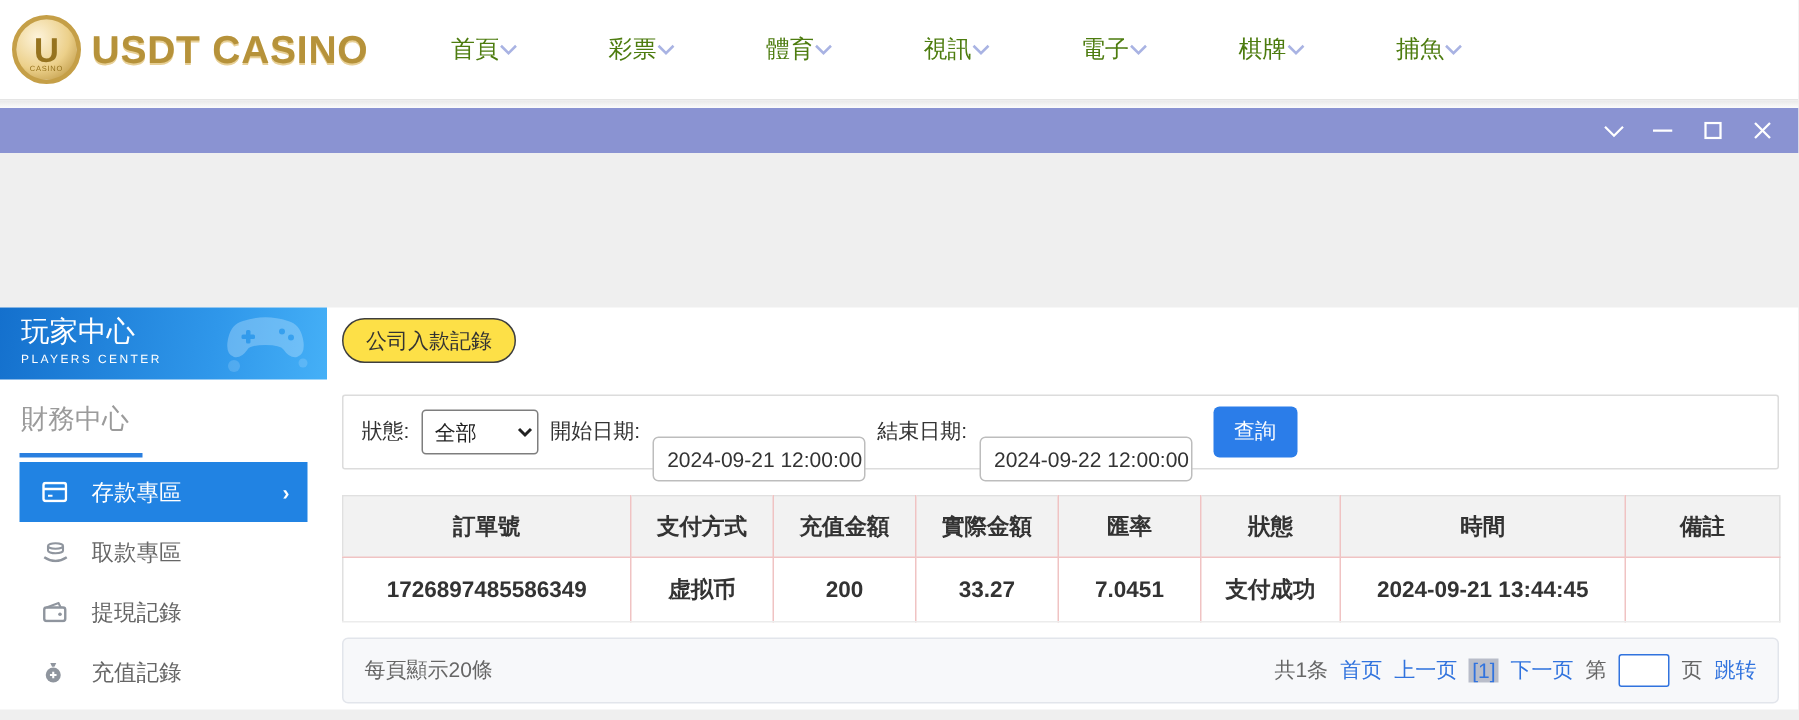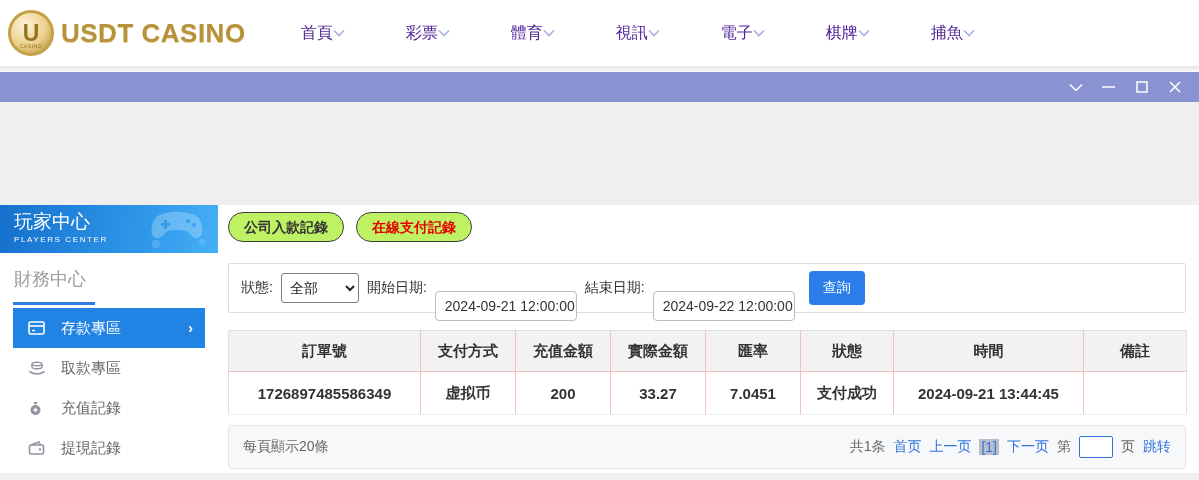--- a/index.html
+++ b/index.html
@@ -14,21 +14,21 @@
     border-bottom:1px solid #e5e5e5;display:flex;align-items:center;z-index:3;}
   .logo{display:flex;align-items:center;margin-left:8px;}
   .coin{width:46px;height:46px;border-radius:50%;border:3px solid #c59f47;
     background:radial-gradient(circle at 35% 30%,#fdf3da,#ecd08a 55%,#b28a33);
     display:flex;align-items:center;justify-content:center;position:relative;box-sizing:border-box;}
   .coin-letter{font-size:23px;font-weight:bold;color:#96731f;line-height:1;}
   .coin-caption{position:absolute;bottom:4px;font-size:5px;color:#96731f;letter-spacing:.5px;}
   .brand{margin-left:7px;font-size:26px;font-weight:800;letter-spacing:.5px;color:#b6923a;
     text-shadow:0 1px 0 #e7cf95;}
   .nav{display:flex;margin-left:55px;}
-  .nav-item{width:105px;display:flex;align-items:center;gap:0;font-size:16px;color:#4c1d95;cursor:pointer;}
+  .nav-item{width:105px;display:flex;align-items:center;gap:0;font-size:16px;color:#4d7c0f;cursor:pointer;}
   .nav-chev{display:flex;}
   
   .shadowstrip{position:absolute;top:67px;left:0;width:1199px;height:5px;
     background:linear-gradient(#e9e9e9,#fbfbfb);}
   .titlebar{position:absolute;top:72px;left:0;width:1199px;height:30px;background:#8a93d2;
     display:flex;justify-content:flex-end;align-items:center;padding-right:8px;box-sizing:border-box;}
   .win-btn{width:33px;height:30px;display:flex;align-items:center;justify-content:center;cursor:pointer;}
   
   .sidebar{position:absolute;left:0;top:205px;width:218px;height:268px;background:#fff;}
   .sidebar-header{height:48px;box-sizing:border-box;color:#fff;padding:6px 0 0 14px;position:relative;overflow:hidden;
@@ -44,21 +44,21 @@
   .menu-item .mi-icon{width:20px;height:16px;margin-right:13px;display:flex;align-items:center;color:#8f959e;}
   .menu-item.active{background:#2183e3;color:#fff;}
   .menu-item.active .mi-icon{color:#fff;}
   .menu-item .chev{position:absolute;right:12px;font-size:14px;font-weight:bold;display:none;}
   .menu-item.active .chev{display:block;}
   
   .main{position:absolute;left:218px;top:205px;width:981px;height:268px;background:#fff;
     box-sizing:border-box;padding:7px 13px 0 10px;}
   .tabs{display:flex;gap:12px;}
   .tab{height:30px;line-height:28px;padding:0 15px;border:1px solid #3e3e3e;border-radius:16px;
-    font-size:14px;color:#333;background:#bef264;box-sizing:border-box;cursor:pointer;white-space:nowrap;font-weight:bold;}
+    font-size:14px;color:#333;background:#fde047;box-sizing:border-box;cursor:pointer;white-space:nowrap;}
   .tab.active{color:#e60000;}
   .filterbox{margin-top:21px;border:1px solid #dcdcdc;border-radius:2px;height:50px;display:flex;
     align-items:center;padding-left:12px;box-sizing:border-box;gap:8px;font-size:14px;color:#333;}
   .status-select{width:78px;height:30px;border:1px solid #7e7e7e;border-radius:3px;font-size:14px;
     padding-left:4px;color:#222;background:#fff;}
   .date-input{width:142px;height:30px;border:1px solid #bdbdbd;border-radius:4px;font-size:14px;
     color:#333;padding:0 0 0 9px;box-sizing:border-box;font-family:"Liberation Sans","DejaVu Sans",sans-serif;margin-top:36px;}
   .search-btn{width:56px;height:34px;background:#2b7de9;color:#fff;border:none;border-radius:4px;
     font-size:14px;margin-left:6px;cursor:pointer;}
   table.records{margin-top:17px;width:100%;border-collapse:collapse;table-layout:fixed;
@@ -212,49 +212,48 @@
             <ellipse cx="9" cy="3" rx="5" ry="1.8" fill="none" stroke="currentColor" stroke-width="1.4"></ellipse>
             <path d="M4 3 v3 a5 1.8 0 0 0 10 0 v-3" fill="none" stroke="currentColor" stroke-width="1.4"></path>
             <path d="M1.5 10.5 q7.5 5 15 0" fill="none" stroke="currentColor" stroke-width="1.6"></path>
           </svg>
       </span>
       <span>取款專區</span>
 
     </div>
     <div class="menu-item">
       <span class="mi-icon">
+        <svg width="17" height="14" viewBox="0 0 17 14">
+            <path d="M3 4 l8 -3 l1.5 3" fill="none" stroke="currentColor" stroke-width="1.4"></path>
+            <rect x="1.5" y="4" width="14" height="9" rx="1.5" fill="none" stroke="currentColor" stroke-width="1.6"></rect>
+            <circle cx="12" cy="8.5" r="1.2" fill="currentColor"></circle>
+          </svg>
+      </span>
+      <span>提現記錄</span>
+
+    </div>
+    <div class="menu-item">
+      <span class="mi-icon">
         <svg width="15" height="15" viewBox="0 0 15 15">
             <path d="M5.5 1 h4 l-1.2 2.5 h-1.6z" fill="currentColor"></path>
             <circle cx="7.5" cy="9" r="5" fill="currentColor"></circle>
             <line x1="7.5" y1="6.8" x2="7.5" y2="11.2" stroke="#ffffff" stroke-width="1.4"></line>
             <line x1="5.3" y1="9" x2="9.7" y2="9" stroke="#ffffff" stroke-width="1.4"></line>
           </svg>
       </span>
       <span>充值記錄</span>
 
     </div>
-    <div class="menu-item">
-      <span class="mi-icon">
-        <svg width="17" height="14" viewBox="0 0 17 14">
-            <path d="M3 4 l8 -3 l1.5 3" fill="none" stroke="currentColor" stroke-width="1.4"></path>
-            <rect x="1.5" y="4" width="14" height="9" rx="1.5" fill="none" stroke="currentColor" stroke-width="1.6"></rect>
-            <circle cx="12" cy="8.5" r="1.2" fill="currentColor"></circle>
-          </svg>
-      </span>
-      <span>提現記錄</span>
-
-    </div>
   </div>
 </div>
 
 <div class="main">
 
   <div class="tabs">
     <div class="tab">公司入款記錄</div>
-    <div class="tab active">在線支付記錄</div>
   </div>
 
   <div class="filterbox">
     <span>狀態:</span>
     <select class="status-select">
       <option>全部</option>
     </select>
     <span>開始日期:</span>
     <input class="date-input" type="text" value="2024-09-21 12:00:00" style="">
     <span>結束日期:</span>

